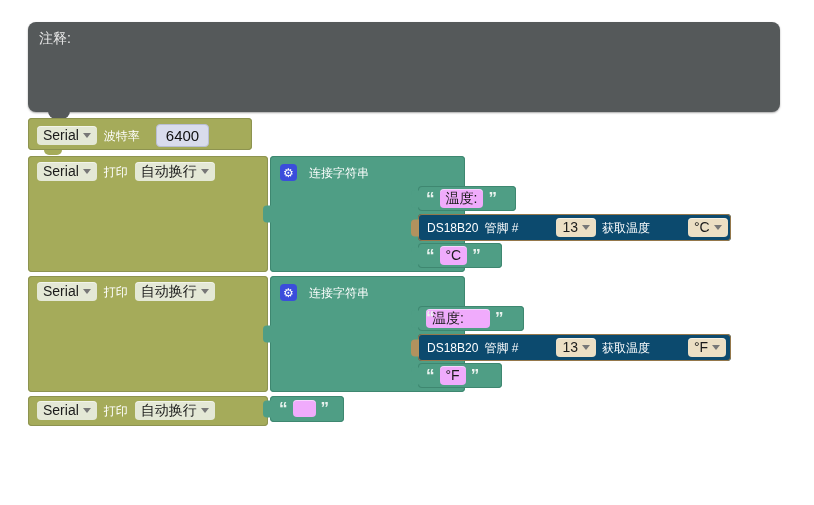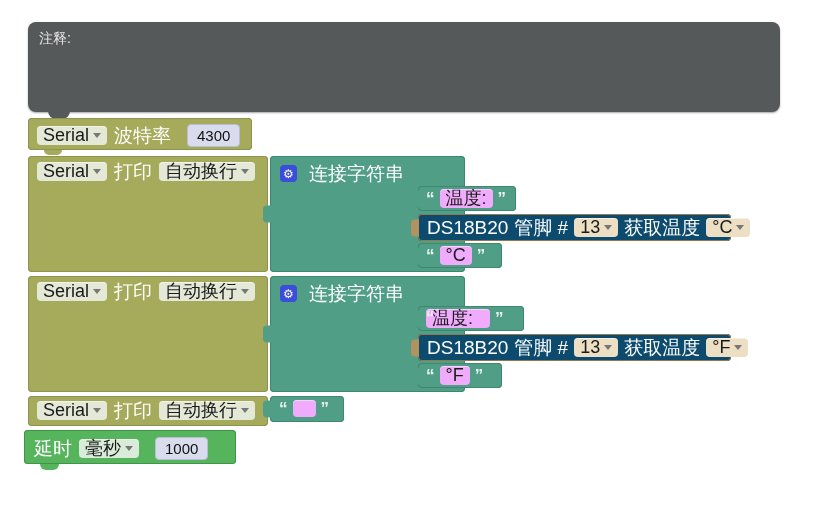--- a/index.html
+++ b/index.html
@@ -7,32 +7,32 @@
     width:814px;height:505px;
     background:#ffffff;
     font-family:"Liberation Sans","DejaVu Sans",sans-serif;
     overflow:hidden;
     position:relative;
     -webkit-font-smoothing:antialiased;
   }
   .canvas{position:absolute;left:0;top:0;width:814px;height:503px;}
 
   
-  .lbl{color:#ffffff;font-size:19px;line-height:1;white-space:nowrap;}
+  .lbl{color:#ffffff;font-size:12px;line-height:1;white-space:nowrap;}
 
   
   .field{
     display:inline-flex;align-items:center;gap:4px;
     background:#dfe4e8;border-radius:4px;
-    padding:1px 6px;font-size:18px;color:#1a1a1a;
+    padding:1px 6px;font-size:14px;color:#1a1a1a;
     line-height:17px;white-space:nowrap;
     box-shadow:0 1px 0 rgba(255,255,255,.5) inset;
   }
   .field.olive{background:#e4e8d6;}
-  .field.tan{background:#ecdfc4;}
+  .field.tan{background:#ecdfc4;margin-left:32px;}
   .field.grn{background:#d9ecd9;}
   .field.teal-f{background:#f0abfc;}
   .numfield{
     background:#d9dcec;border:1px solid #b9bed4;border-radius:4px;
     padding:1px 9px;font-size:15px;color:#111;line-height:19px;
   }
 
   
   #comment{
     position:absolute;left:28px;top:22px;width:752px;height:90px;
@@ -114,21 +114,21 @@
 
   <div class="stmt olive olive-edge" style="left:28px;top:118px;width:224px;height:32px;border-radius:4px;">
     <div class="tab-bot olive" style="left:16px;bottom:-5px;width:18px;height:5px;background:#a5ab5a;border-radius:0 0 9px 9px;"></div>
     <div class="row" style="left:9px;top:6px;">
       <span class="field olive">
         <span>Serial</span>
         <span class="dd-caret"></span>
       </span>
       <span class="lbl">波特率</span>
       <span style="display:inline-block;width:2px;"></span>
-      <span class="numfield">4300</span>
+      <span class="numfield">6400</span>
     </div>
   </div>
 
   <div class="stmt olive olive-edge" style="left:28px;top:156px;width:240px;height:116px;border-radius:4px;">
     <div class="row" style="left:9px;top:6px;">
       <span class="field olive">
         <span>Serial</span>
         <span class="dd-caret"></span>
       </span>
       <span class="lbl">打印</span>
@@ -266,26 +266,14 @@
 
   <div class="val tealstr" style="left:270px;top:396px;width:74px;height:26px;">
     <div class="plug teal-p"></div>
     <div class="row" style="left:9px;top:4px;gap:5px;">
       <span class="quote">“</span>
       <span class="field teal-f" style="min-width:11px;min-height:15px;"></span>
       <span class="quote">”</span>
     </div>
   </div>
 
-  <div class="stmt green green-edge" style="left:24px;top:430px;width:212px;height:34px;border-radius:4px;">
-    <div style="position:absolute;left:16px;bottom:-6px;width:19px;height:6px;background:#56b45c;border-radius:0 0 10px 10px;"></div>
-    <div class="row" style="left:10px;top:7px;">
-      <span class="lbl">延时</span>
-      <span class="field grn">
-        <span>毫秒</span>
-        <span class="dd-caret"></span>
-      </span>
-      <span style="display:inline-block;width:2px;"></span>
-      <span class="numfield">1000</span>
-    </div>
-  </div>
 
 </div>
 
 </body></html>

